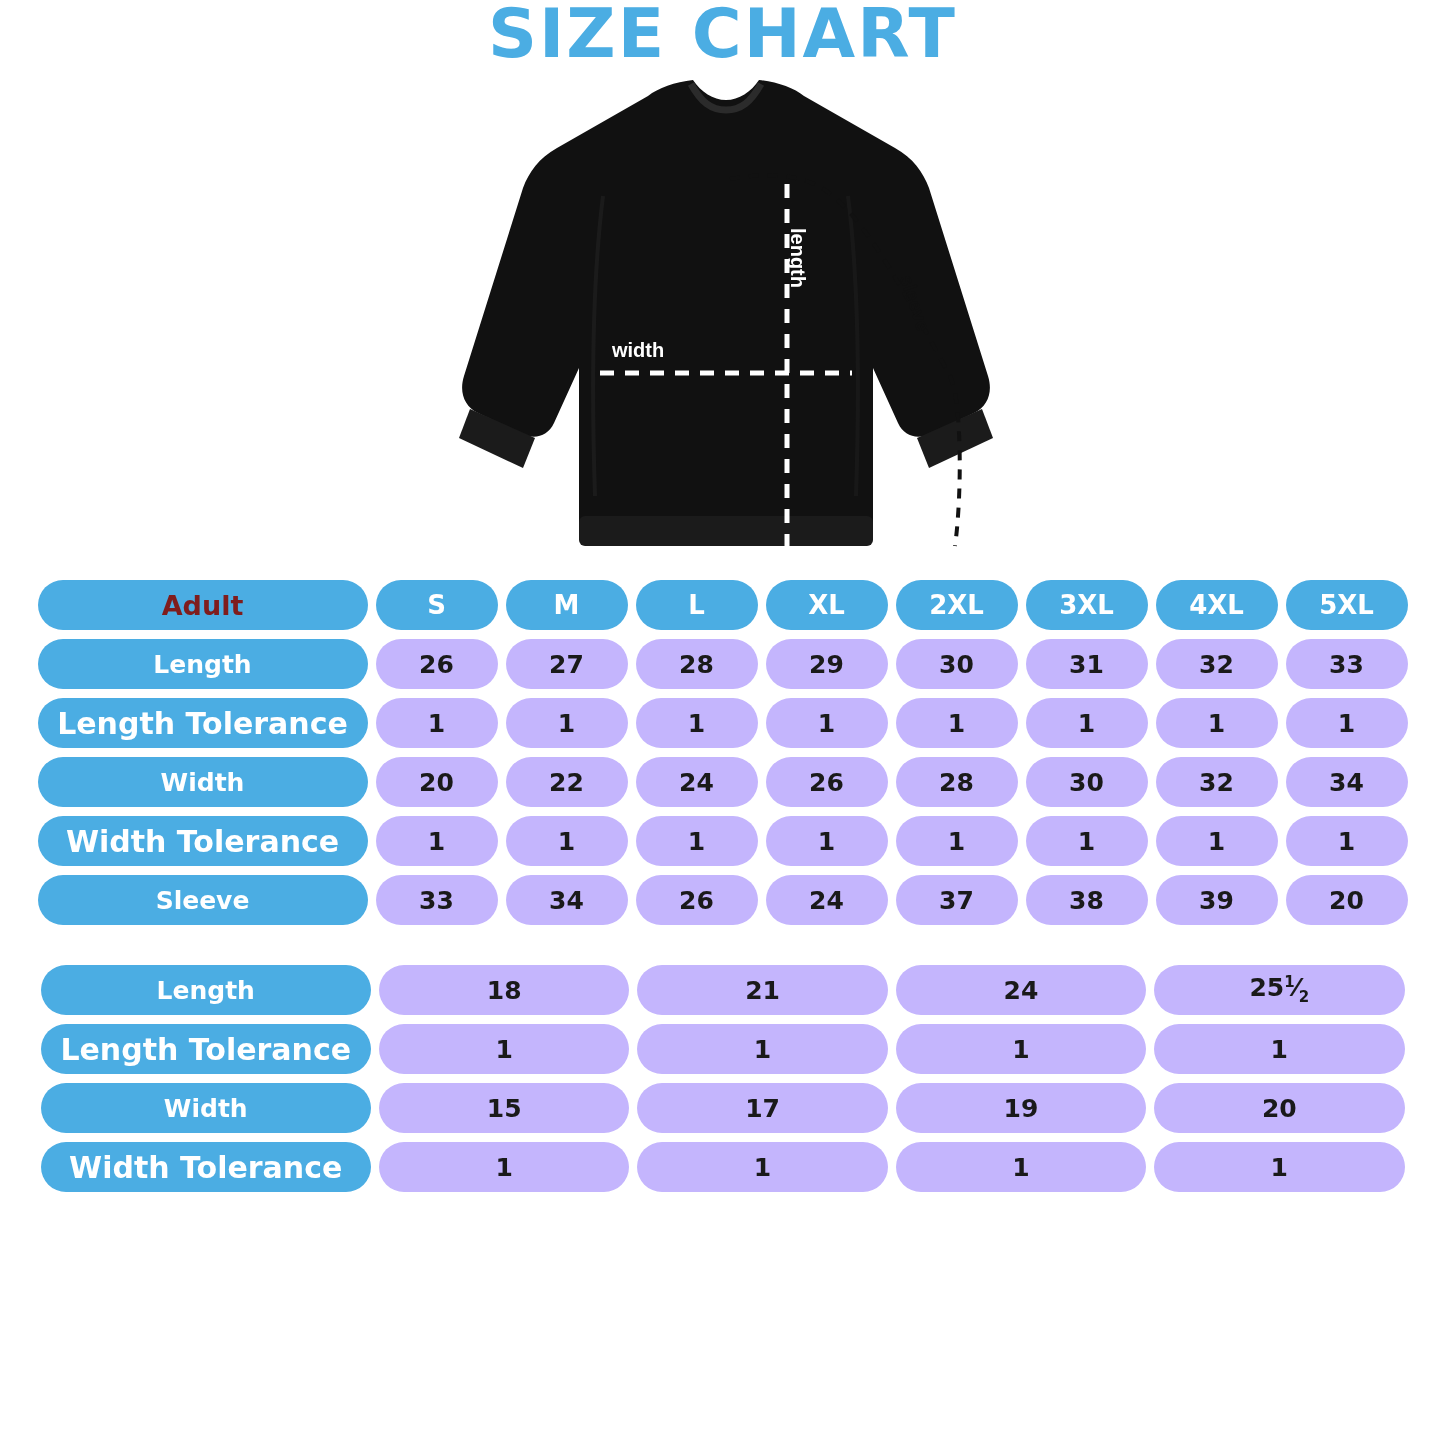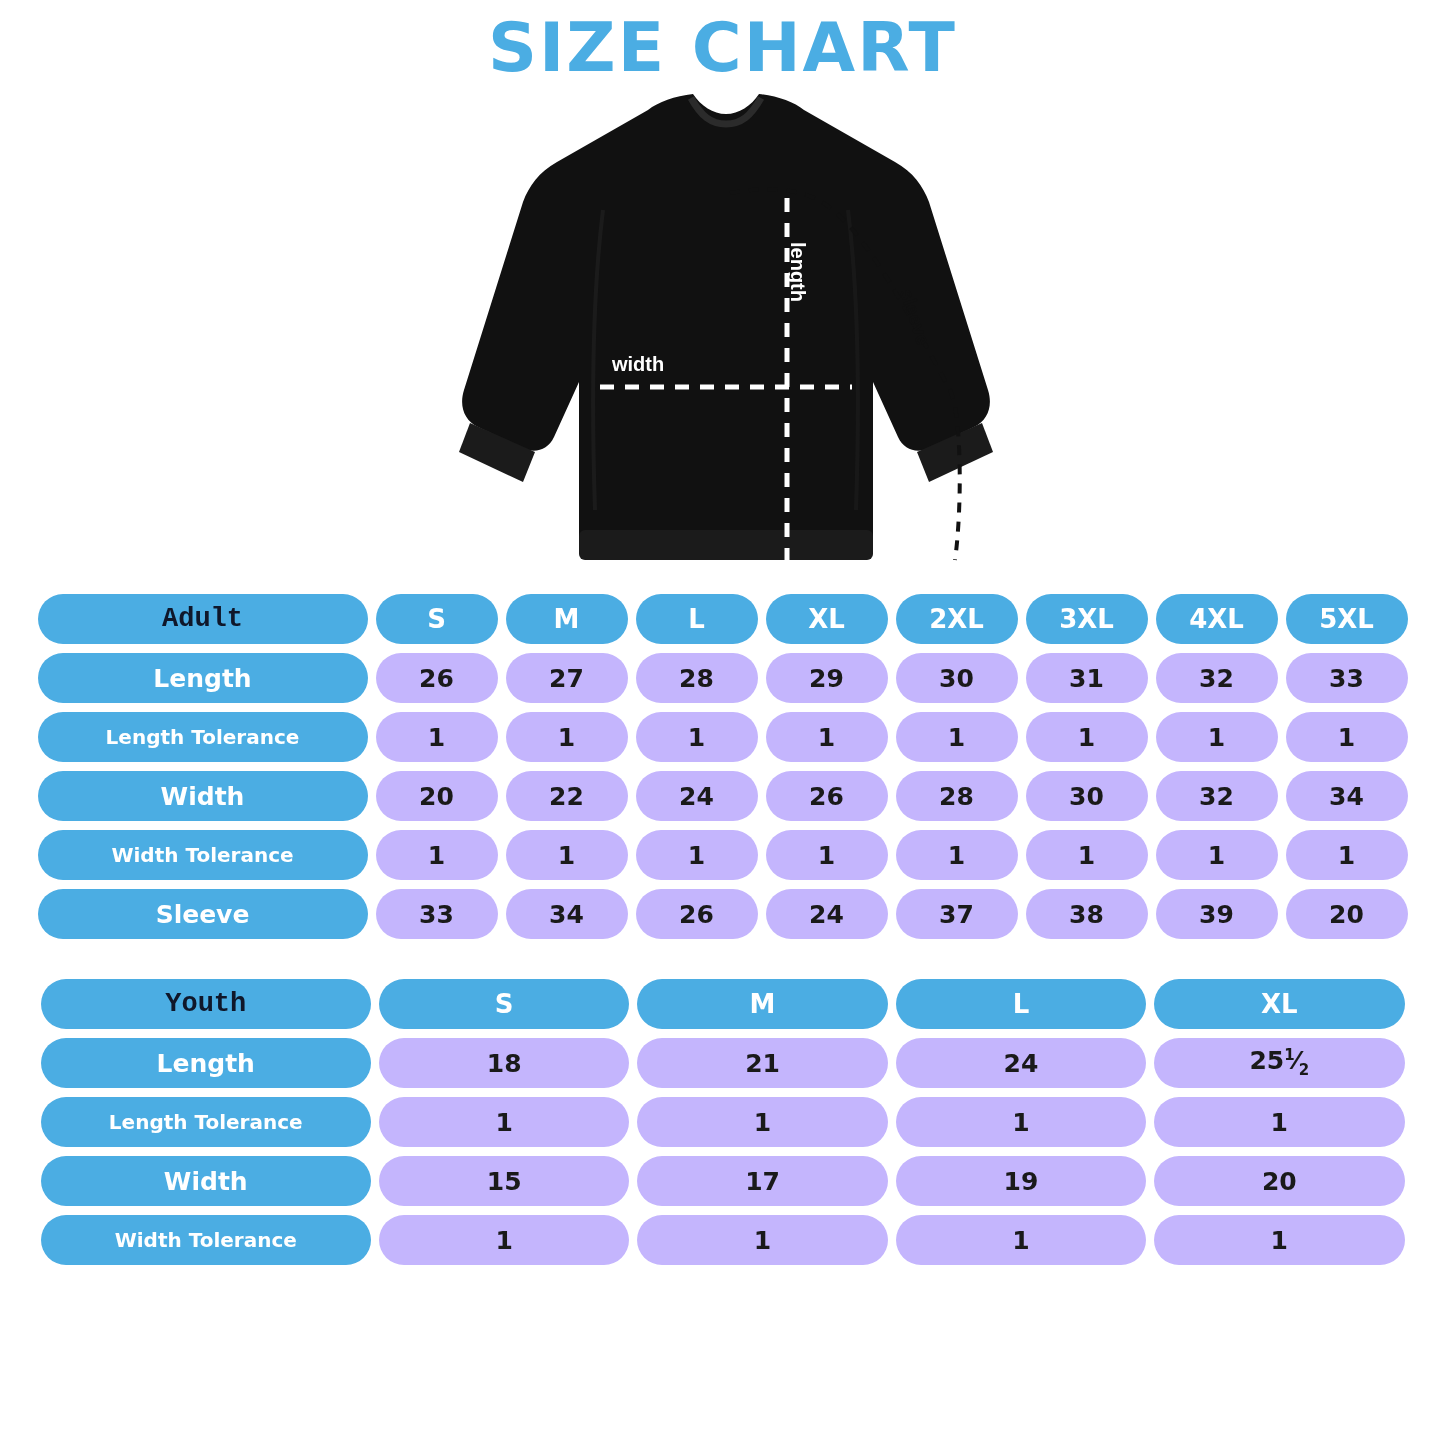--- a/index.html
+++ b/index.html
@@ -21,21 +21,20 @@
     box-sizing: border-box;
   }
 
   
   .title {
     text-align: center;
     font-size: 68px;
     font-weight: bold;
     letter-spacing: 2px;
     color: #4BADE3;
-    padding-top: 14px;
     line-height: 1;
     font-family: "DejaVu Sans", sans-serif;
   }
 
   
   .illustration {
     position: relative;
     width: 1445px;
     height: 495px;
     margin-top: 8px;
@@ -86,32 +85,31 @@
     vertical-align: middle;
     text-align: center;
     height: 50px;
     border-radius: 26px;
     font-size: 25px;
     font-weight: bold;
     font-family: "DejaVu Sans", sans-serif;
   }
   .hdr-label {
     background: #4BADE3;
-    color: #0f172a;
+    color: #7f1d1d;
     width: 330px;
     font-size: 27px;
-    font-family: Liberation Mono, monospace;
   }
   .row-label {
     background: #4BADE3;
     color: #ffffff;
     width: 330px;
     font-size: 25px;
   }
-  .row-label.small { font-size: 20px; }
+  .row-label.small { font-size: 30px; }
   .hdr-size {
     background: #4BADE3;
     color: #ffffff;
     font-size: 26px;
   }
   .val {
     background: #c4b5fd;
     color: #1a1a1a;
     font-size: 25px;
   }
@@ -261,27 +259,20 @@
       <div class="cell val">37</div>
       <div class="cell val">38</div>
       <div class="cell val">39</div>
       <div class="cell val">20</div>
     </div>
   </div>
 
   <div class="spacer"></div>
 
   <div class="table youth-table">
-    <div class="trow">
-      <div class="cell hdr-label">Youth</div>
-      <div class="cell hdr-size">S</div>
-      <div class="cell hdr-size">M</div>
-      <div class="cell hdr-size">L</div>
-      <div class="cell hdr-size">XL</div>
-    </div>
 
     <div class="trow">
       <div class="cell row-label">Length</div>
       <div class="cell val">18</div>
       <div class="cell val">21</div>
       <div class="cell val">24</div>
       <div class="cell val">25<sup class="frac">1</sup>⁄<sub class="frac">2</sub></div>
     </div>
 
     <div class="trow">

